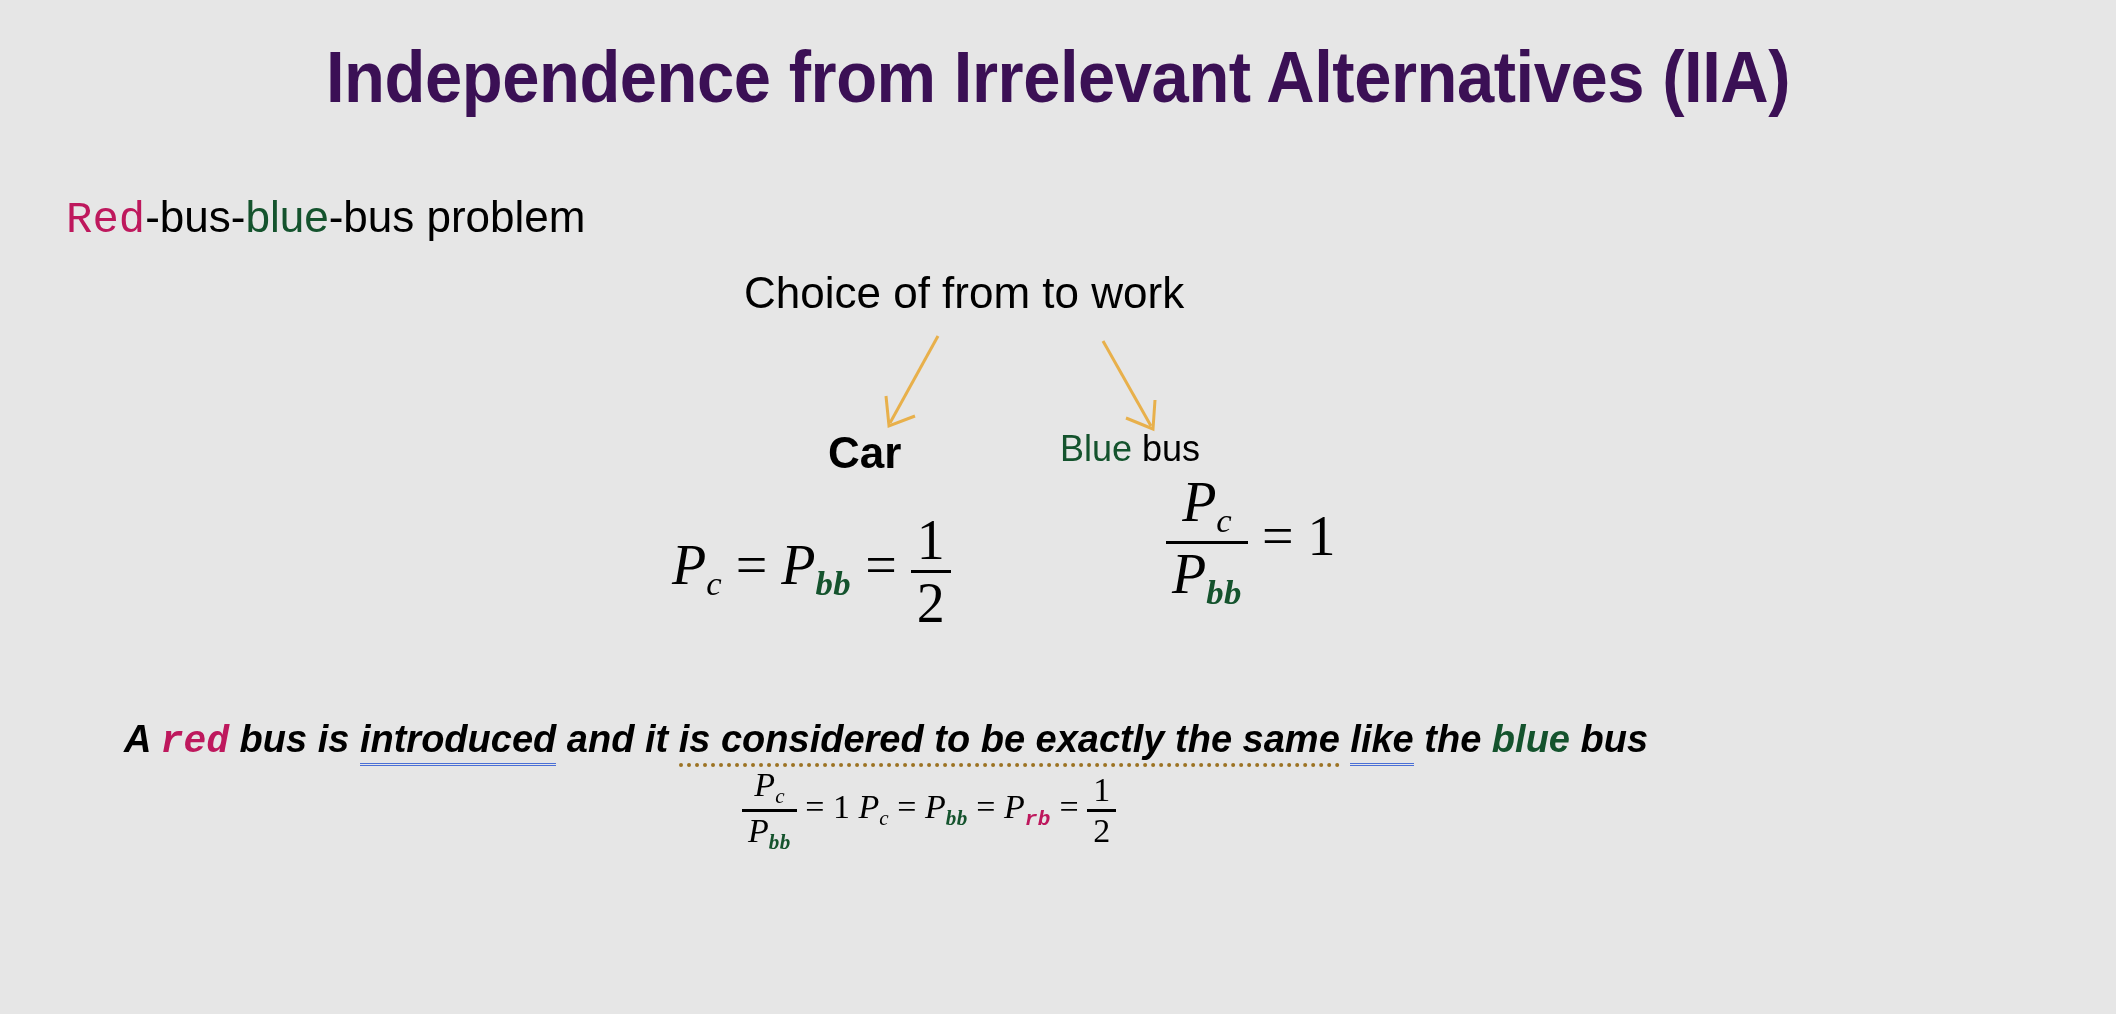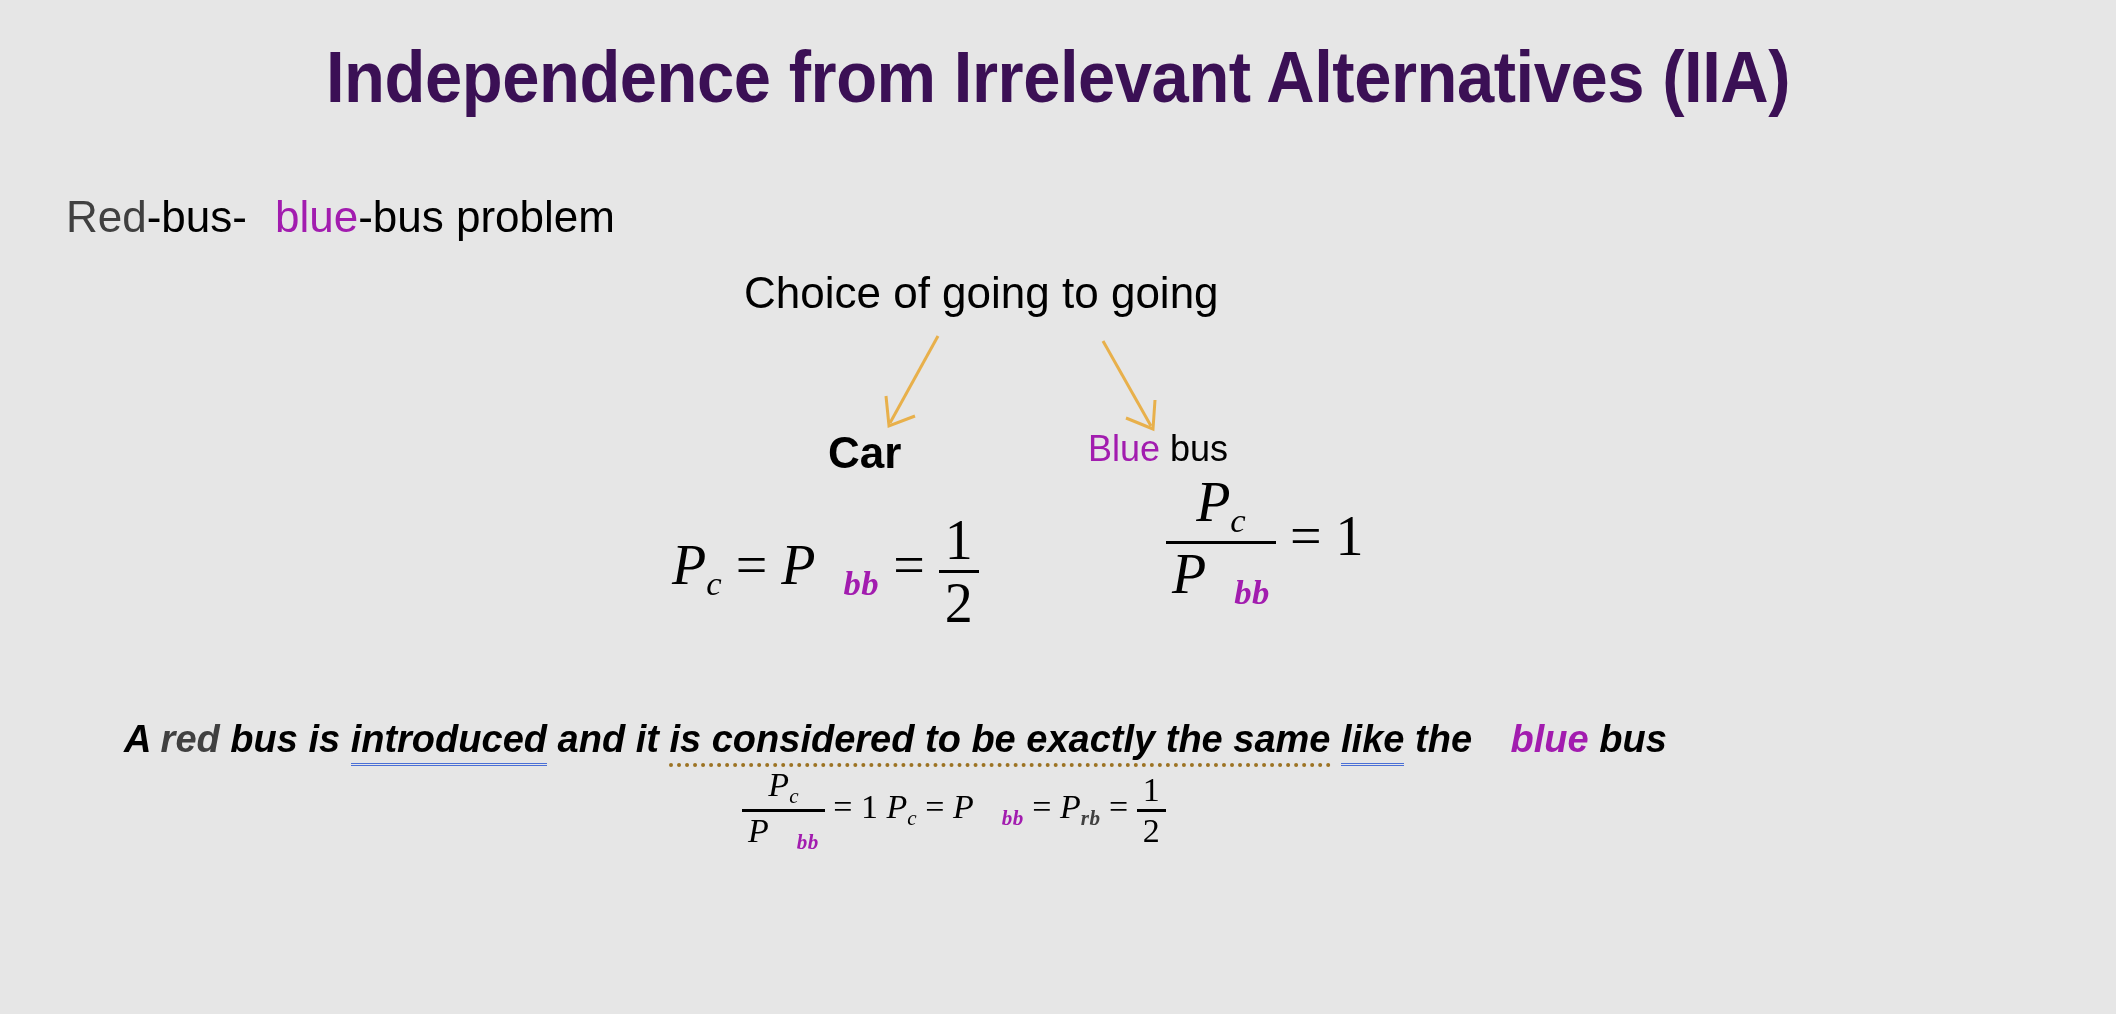--- a/index.html
+++ b/index.html
@@ -153,33 +153,33 @@
   }
 
   #eq-bottom {
     position: absolute;
     left: 742px;
     top: 768px;
     font-size: 34px;
   }
 
   
-  .c-blue { color: #a21caf; margin-left: 28px; }
-  .c-red  { color: #404040; }
+  .c-blue { color: #14532d; }
+  .c-red  { color: #be185d; font-family: Liberation Mono, monospace; }
 </style>
 </head>
 <body>
 
 <div id="slide-title">Independence from Irrelevant Alternatives (IIA)</div>
 
 <div id="bullet-line">
   <span class="c-red">Red</span><span>-bus-</span><span class="c-blue">blue</span><span>-bus problem</span>
 </div>
 
-<div id="tree-root-label">Choice of going to going</div>
+<div id="tree-root-label">Choice of from to work</div>
 
 <svg id="branch-arrows" viewBox="0 0 2116 1014" width="2116" height="1014">
   <g stroke="#e8b04b" stroke-width="3" fill="none">
 
     <g>
       <line x1="938" y1="336" x2="890" y2="423"></line>
       <polyline points="886,396 889,426 915,416" stroke-width="3"></polyline>
     </g>
 
     <g>

